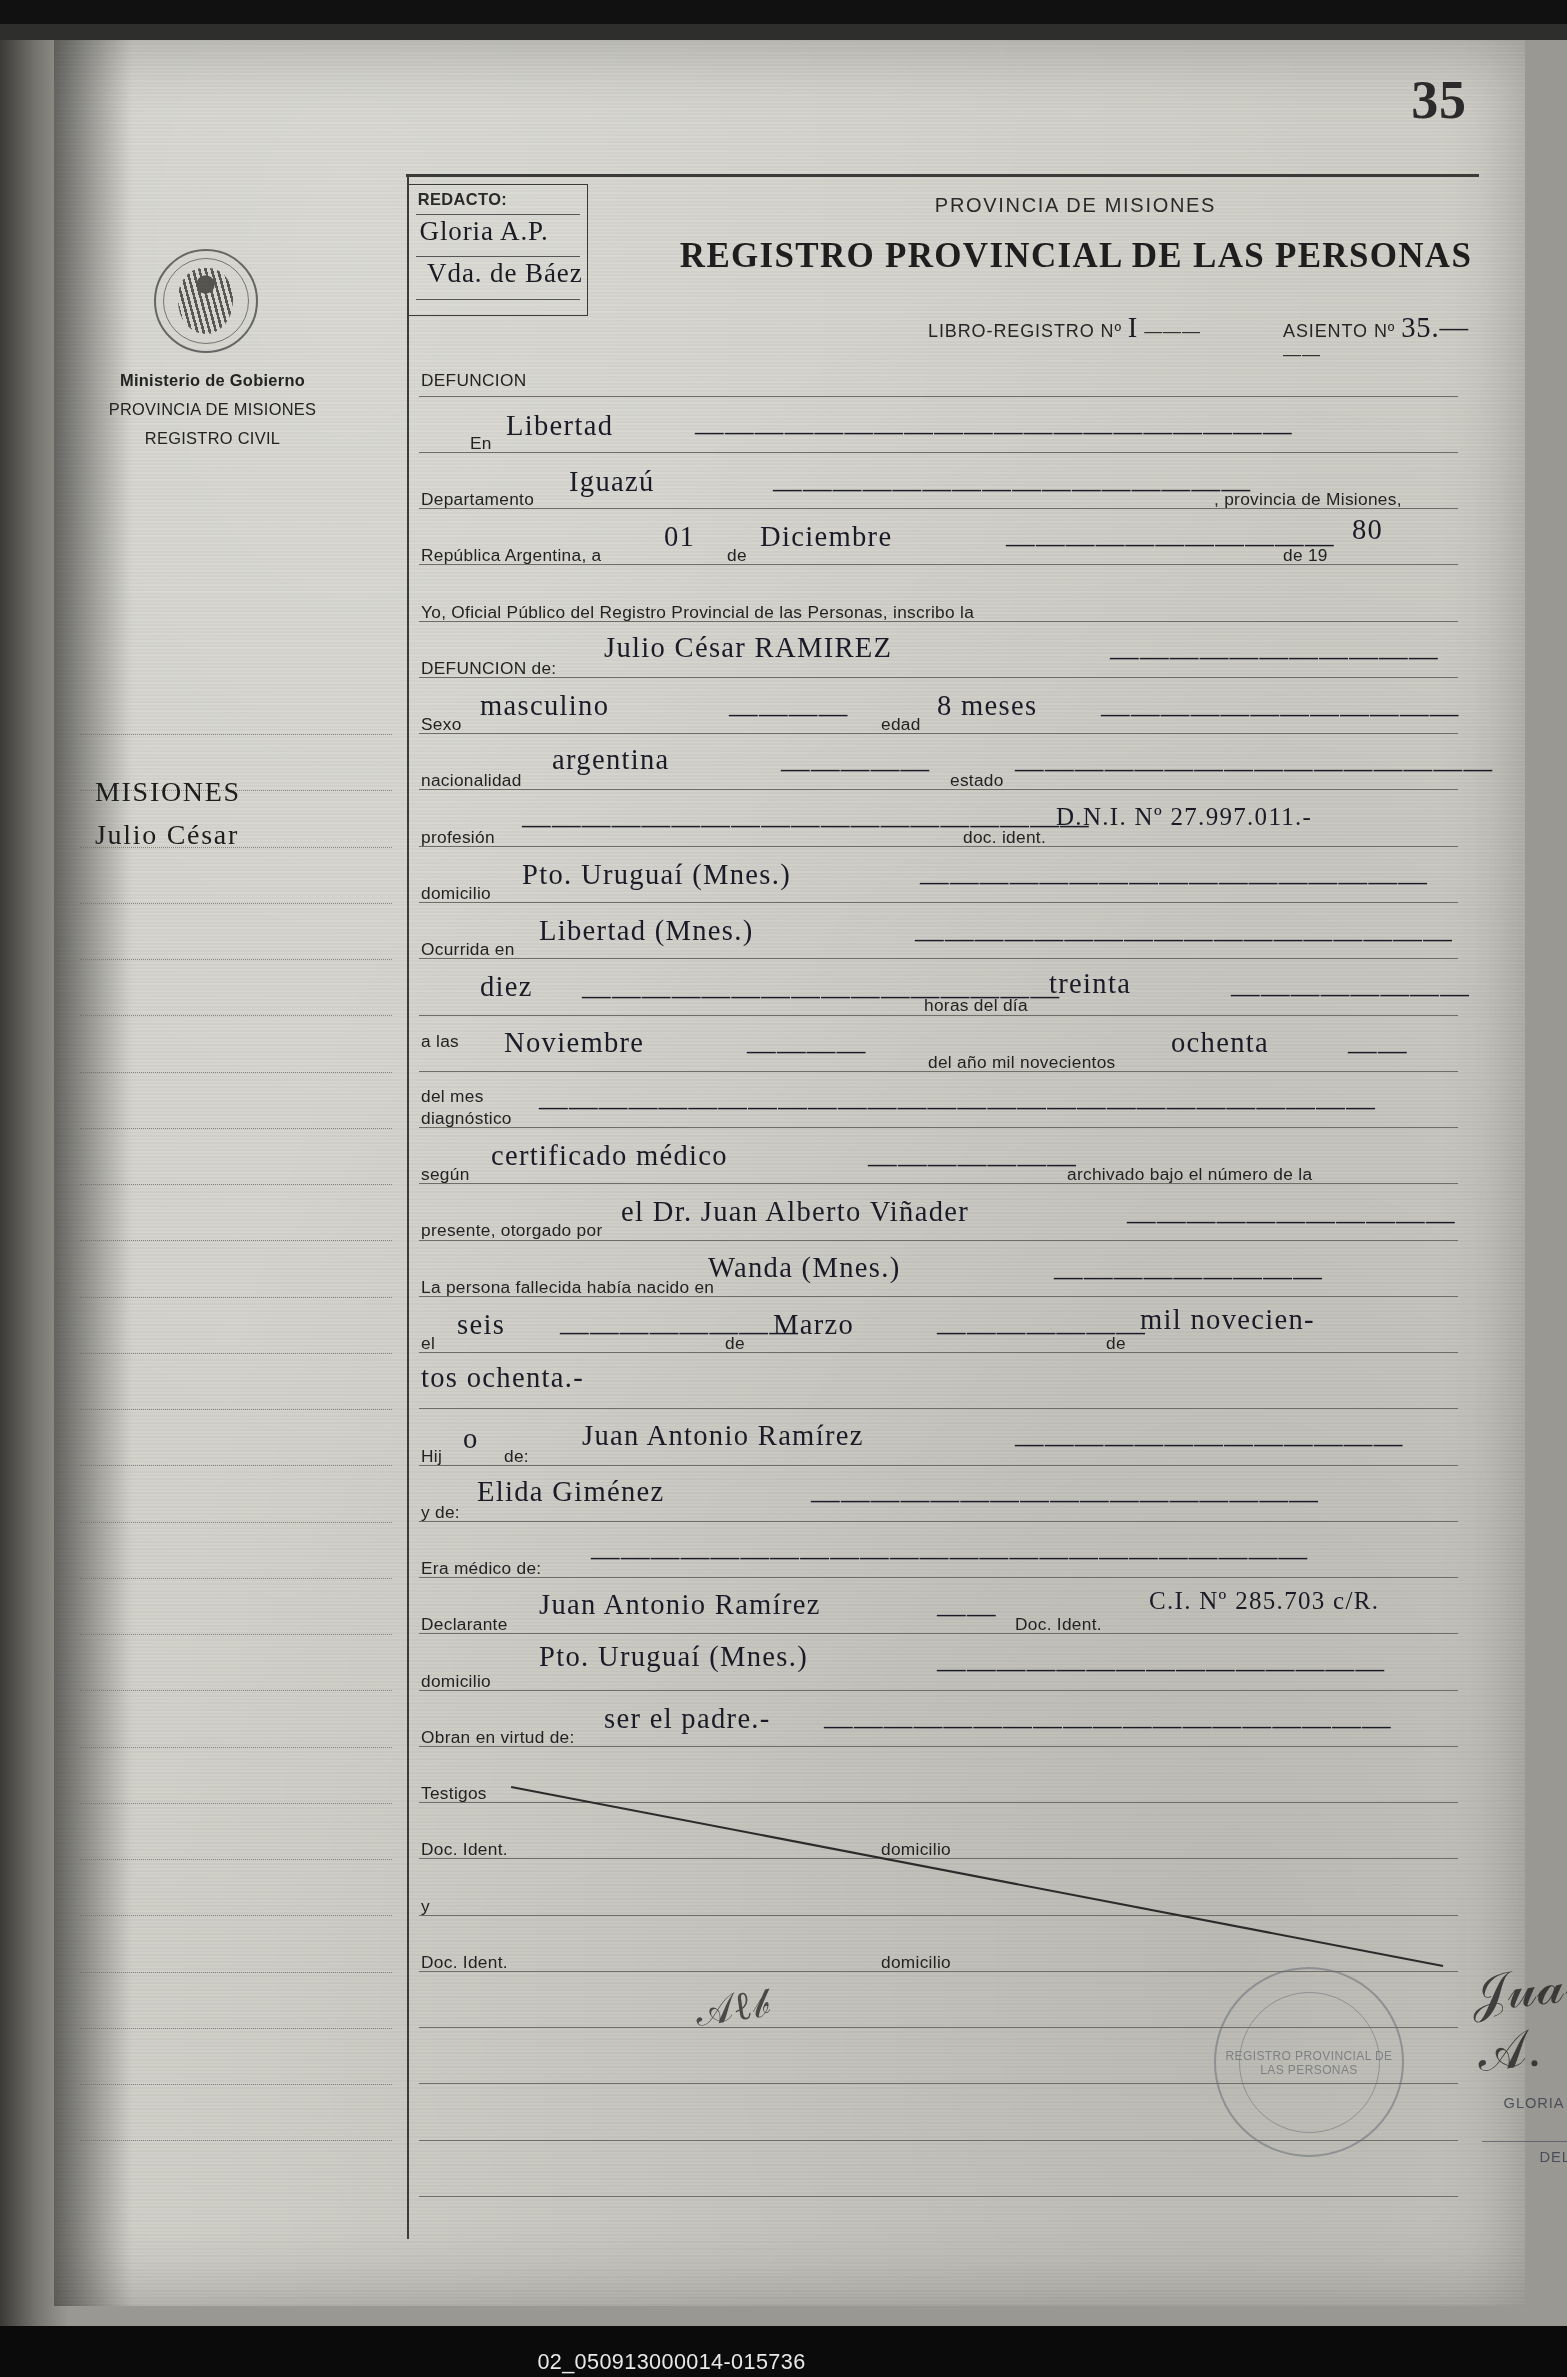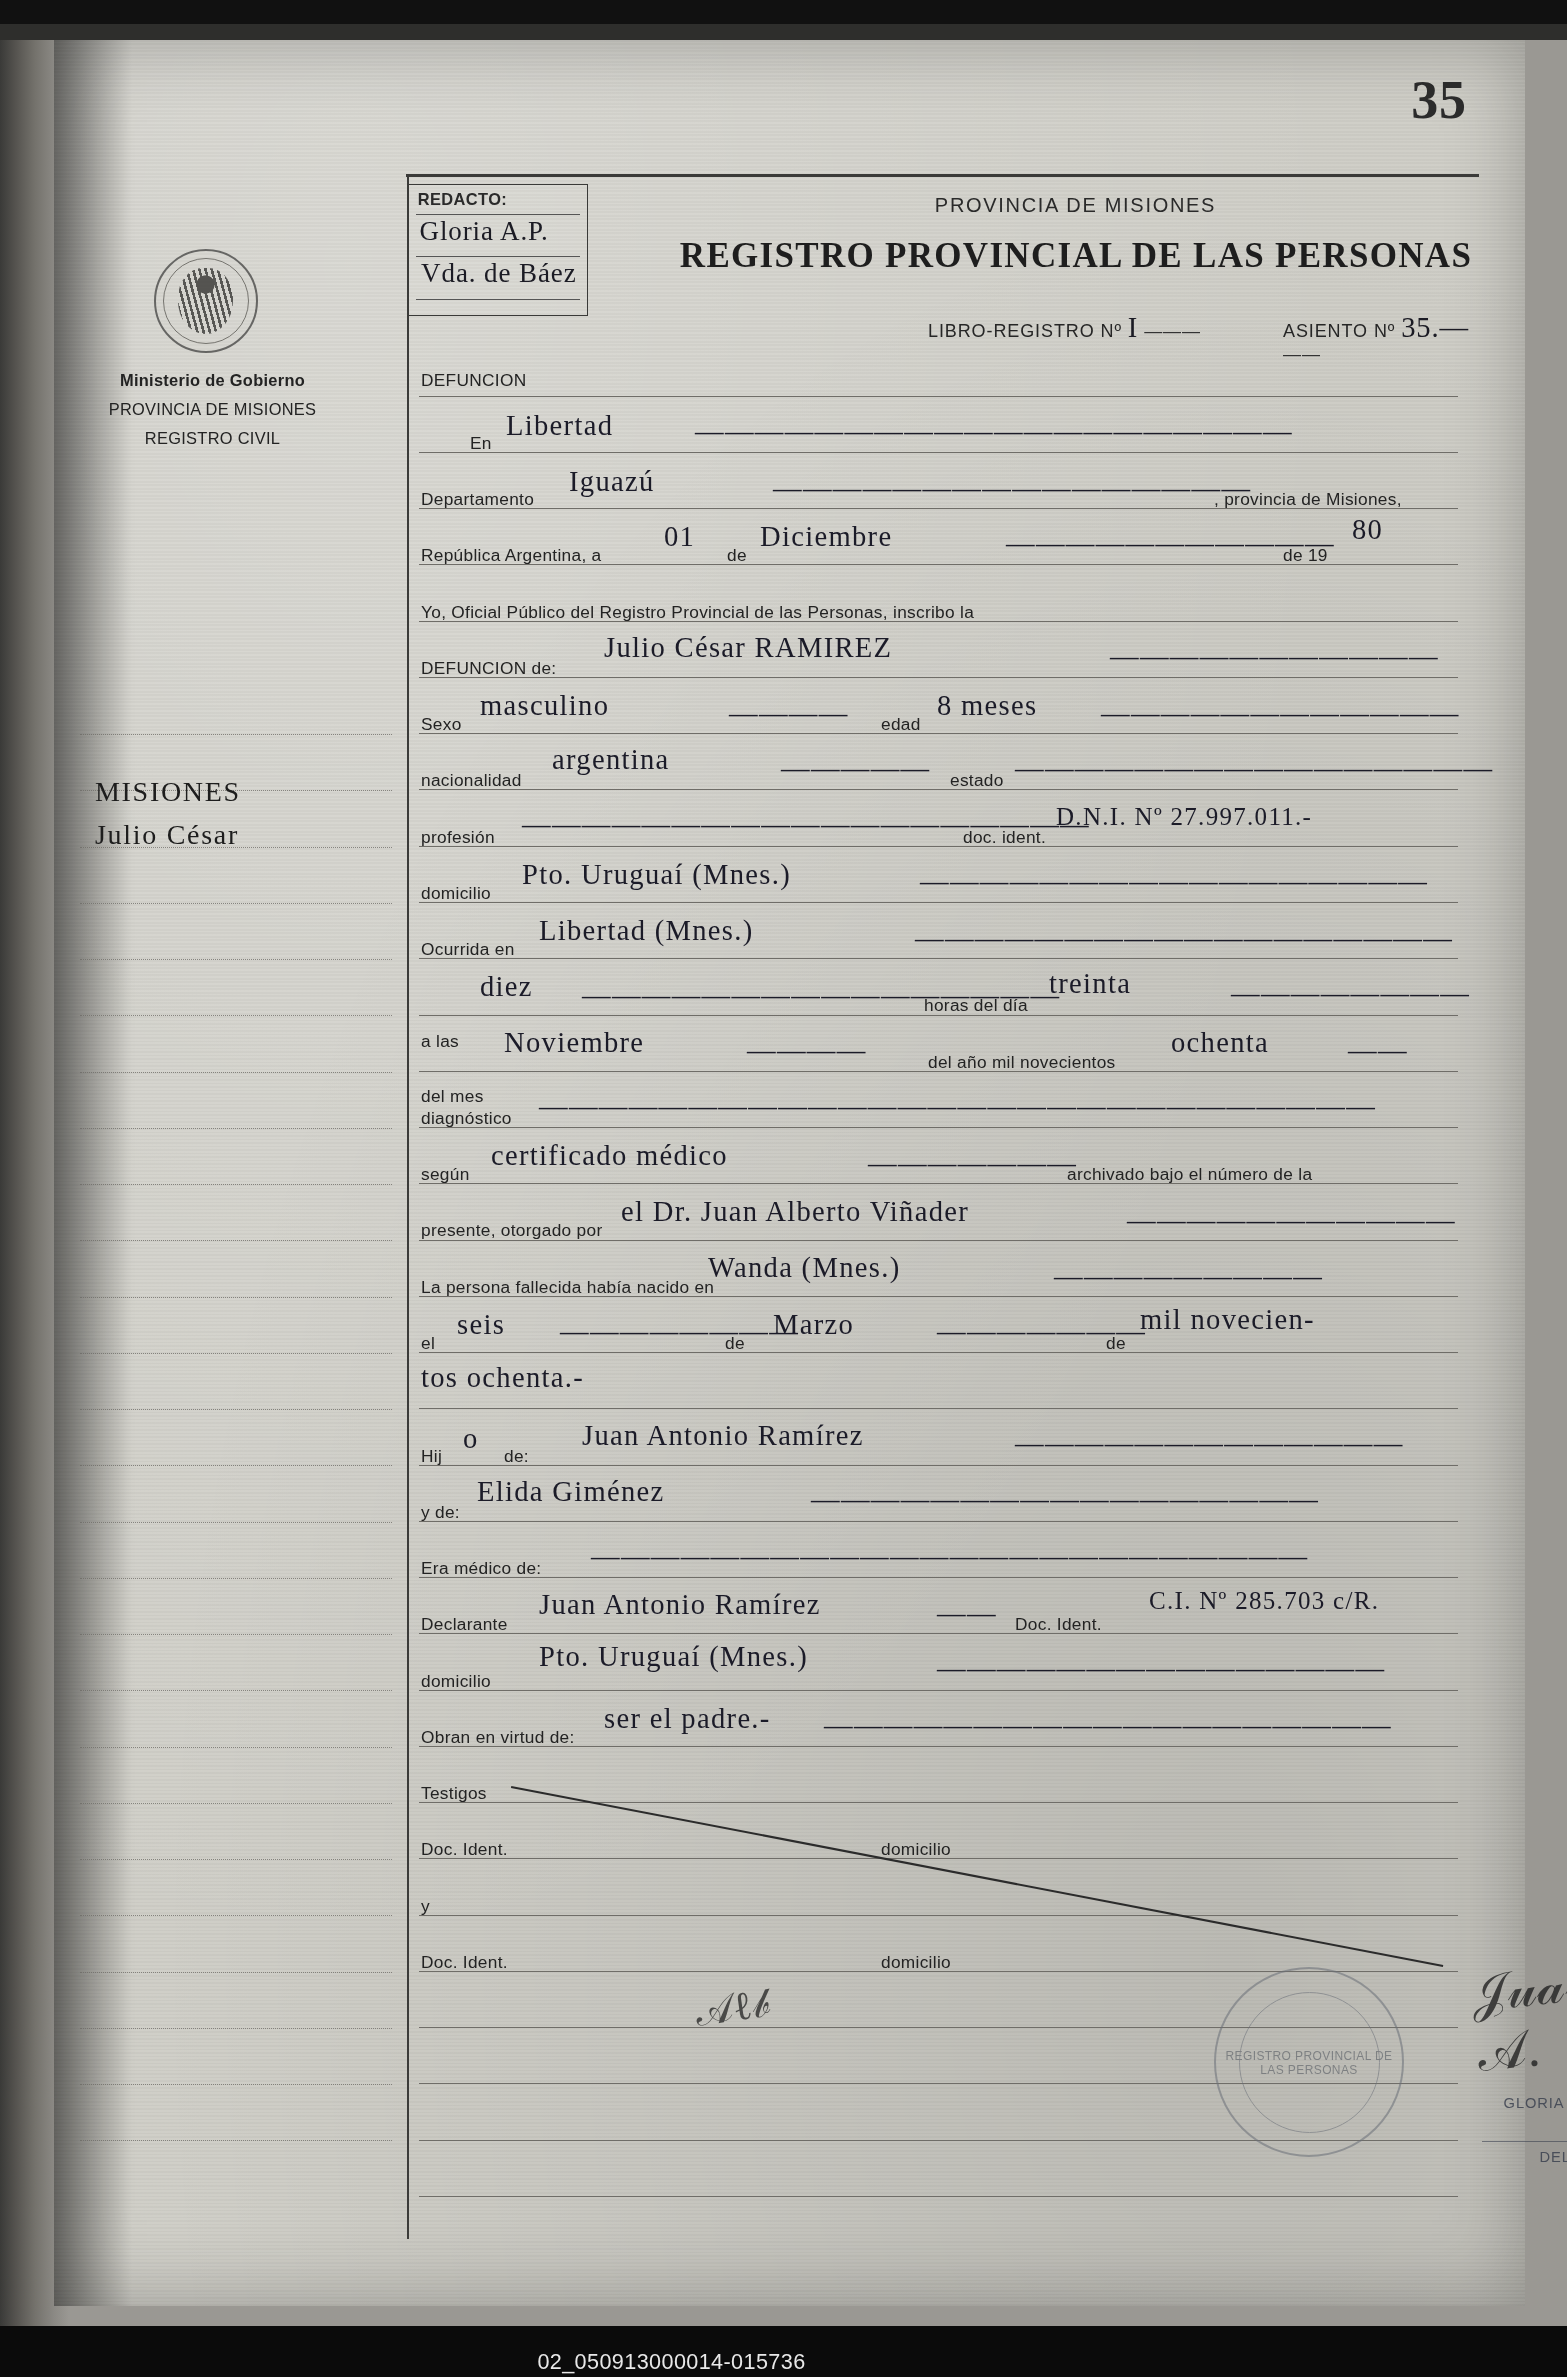--- a/index.html
+++ b/index.html
@@ -54,21 +54,21 @@
      font-family:"Liberation Serif",serif;font-size:28px;line-height:43px;letter-spacing:1.7px;}
   .hand{font-family:"Liberation Serif",serif;color:#1b1b24;letter-spacing:0.9px;}
 
   
   .form{position:absolute;left:407px;top:151px;width:1073px;height:2064px;border-left:2.6px solid #3b3b39;}
   .form:before{content:"";position:absolute;left:-2.6px;top:-0.9px;width:1073px;height:2.6px;background:#3b3b39;}
 
   .redacto{position:absolute;left:-0.9px;top:8.7px;width:178px;height:130px;border:1.7px solid #3a3a38;background:rgba(255,255,255,.05);}
   .redacto .lbl{position:absolute;left:8.7px;top:5.2px;font-size:16.4px;font-weight:700;color:#2a2a2a;letter-spacing:0.4px;}
   .redacto .v1{position:absolute;left:10.4px;top:31px;font-size:27px;}
-  .redacto .v2{position:absolute;left:12px;top:73px;font-size:27px;}
+  .redacto .v2{position:absolute;left:18px;top:73px;font-size:27px;}
   .redacto .ul{position:absolute;left:7px;width:164px;border-top:0.9px solid #555;}
 
   .prov{position:absolute;left:277px;top:19px;width:779px;text-align:center;font-size:20px;color:#2a2a2a;letter-spacing:1.7px;}
   .title{position:absolute;left:260px;top:61px;width:814px;text-align:center;
      font-family:"Liberation Serif",serif;font-weight:700;font-size:35px;color:#1e1e1e;letter-spacing:1.3px;}
 
   .libro{position:absolute;left:519px;top:137px;font-size:18px;color:#262626;letter-spacing:0.9px;}
   .libro .hv{font-size:28.6px;}
   .asiento{position:absolute;left:874px;top:137px;font-size:18px;color:#262626;letter-spacing:0.9px;}
   .asiento .hv{font-size:28.6px;}

